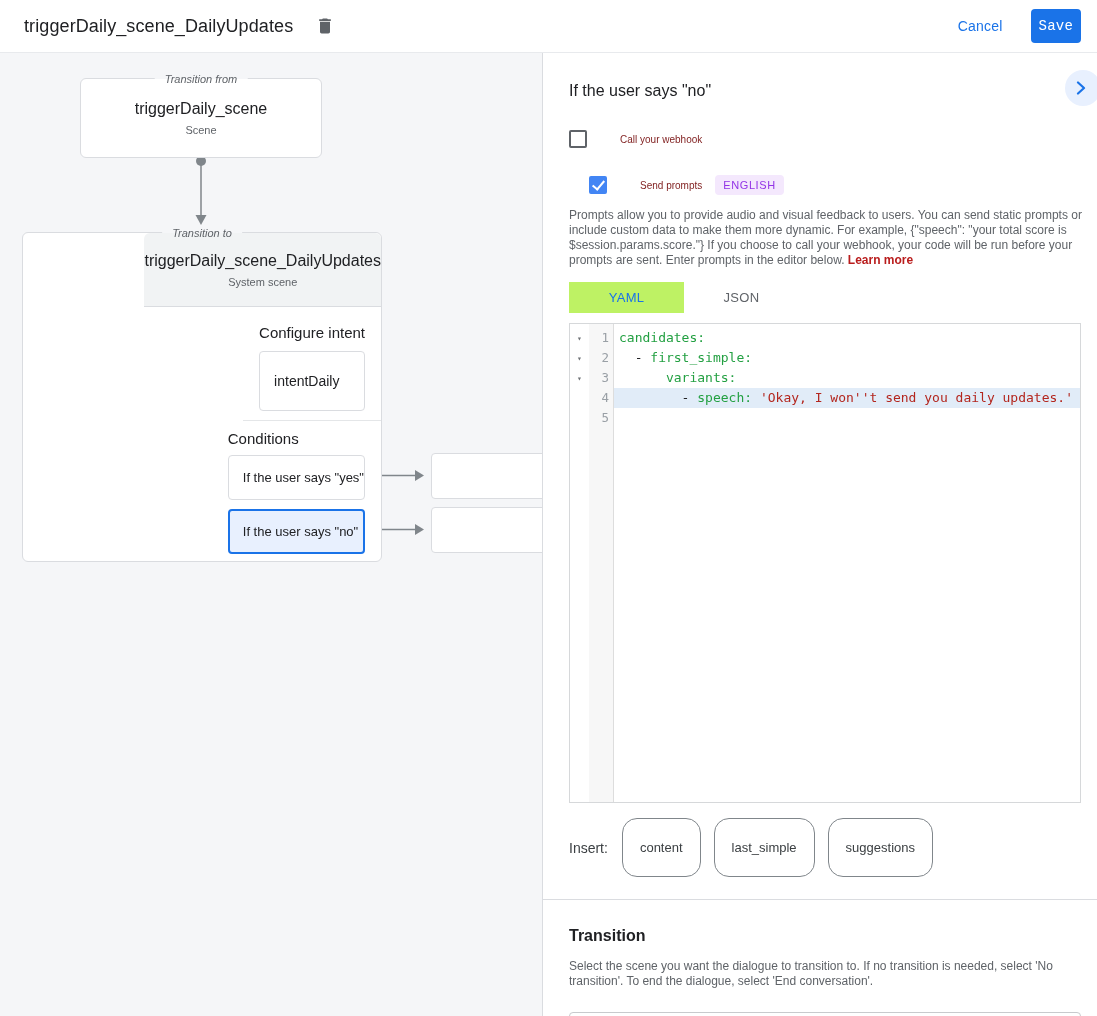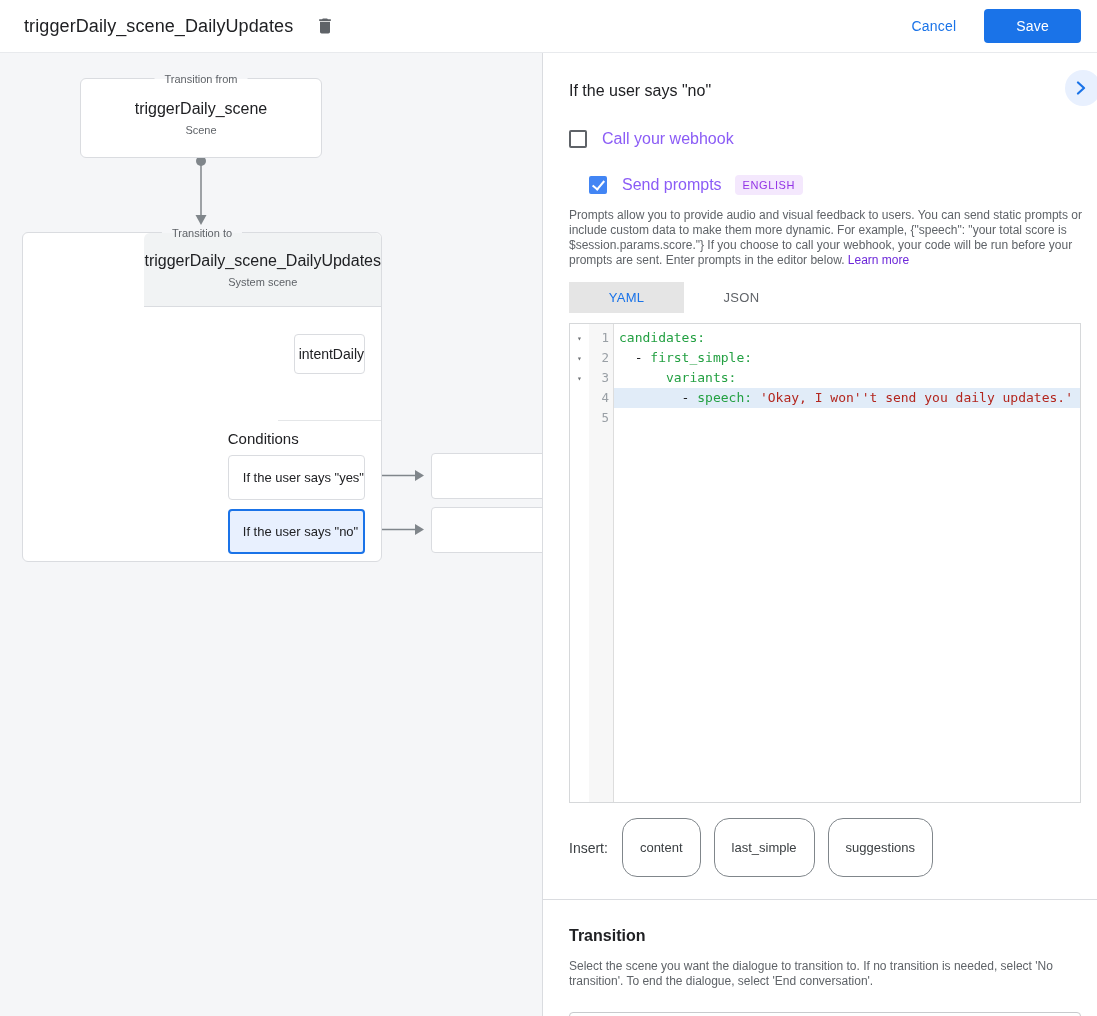--- a/index.html
+++ b/index.html
@@ -10,48 +10,48 @@
   
   .topbar { height: 53px; flex: 0 0 53px; background: #fff; border-bottom: 1px solid #e8eaed;
             display: flex; align-items: center; justify-content: space-between; padding: 0 16px 0 24px; }
   .topbar-left { display: flex; align-items: center; gap: 18px; }
   .page-title { font-size: 18px; font-weight: 500; color: #202124; letter-spacing: .1px; }
   .icon-btn { background: none; border: none; cursor: pointer; display: flex; align-items: center; padding: 4px; }
   .topbar-right { display: flex; align-items: center; gap: 28px; }
   .text-btn { background: none; border: none; color: #1a73e8; font-size: 14px; font-weight: 500;
               font-family: inherit; cursor: pointer; letter-spacing: .2px; }
   .primary-btn { background: #1a73e8; border: none; color: #fff; font-size: 14px; font-weight: 500;
-                 font-family: Liberation Sans, sans-serif; padding: 9px 32px; border-radius: 4px; cursor: pointer; letter-spacing: .2px; }
+                 font-family: Liberation Mono, monospace; padding: 9px 8px; border-radius: 4px; cursor: pointer; letter-spacing: .2px; }
 
   
   .main { flex: 1; display: flex; min-height: 0; }
   .canvas { width: 542px; flex: 0 0 542px; background: #f5f6f8; position: relative; overflow: hidden; }
   .panel { flex: 1; background: #fff; border-left: 1px solid #dadce0; position: relative; overflow: hidden;
            padding: 28px 17px 0 26px; }
 
   
   .node { position: absolute; background: #fff; border: 1px solid #dadce0; border-radius: 6px; align-items: flex-end; }
   .legend { position: absolute; top: -8px; left: 50%; transform: translateX(-50%); font-size: 11px;
-            color: #5f6368; padding: 0 10px; white-space: nowrap; line-height: 16px; }
+            color: #5f6368; padding: 0 10px; white-space: nowrap; line-height: 16px; font-style: italic; }
   .legend-from { background: linear-gradient(to bottom, #f5f6f8 50%, #ffffff 50%); }
   .legend-to   { background: linear-gradient(to bottom, #f5f6f8 50%, #f1f3f4 50%); }
 
   .from-node { left: 80px; top: 25px; width: 242px; height: 80px;
                display: flex; flex-direction: column; align-items: center; justify-content: center; }
   .node-title { font-size: 16px; color: #202124; }
   .node-sub { font-size: 11px; color: #5f6368; margin-top: 6px; }
 
   .to-node { left: 22px; top: 179px; width: 360px; height: 330px; display: flex; flex-direction: column; }
   .to-header { height: 74px; flex: 0 0 74px; background: #f1f3f4; border-bottom: 1px solid #dadce0;
                border-radius: 6px 6px 0 0; display: flex; flex-direction: column; align-items: center; justify-content: center; }
   .to-section1 { height: 114px; flex: 0 0 114px; border-bottom: 1px solid #e4e6e8; padding: 17px 16px 0 16px; }
   .to-section2 { flex: 1; padding: 9px 16px 0 16px; }
   .section-label { font-size: 15px; color: #202124; }
-  .intent-box { margin-top: 10px; height: 40px; border: 1px solid #dadce0; border-radius: 4px;
-                background: #fff; display: flex; align-items: center; padding-left: 4px; font-size: 14px; }
+  .intent-box { margin-top: 10px; height: 60px; border: 1px solid #dadce0; border-radius: 4px;
+                background: #fff; display: flex; align-items: center; padding-left: 14px; font-size: 14px; }
   .condition { height: 45px; border: 1px solid #dadce0; border-radius: 4px; background: #fff;
                display: flex; align-items: center; padding-left: 14px; font-size: 13px; color: #202124;
                margin-top: 9px; cursor: pointer; }
   .condition:first-of-type { margin-top: 8px; }
   .condition.selected { background: #e8f0fe; border: 2px solid #1a73e8; padding-left: 13px; }
 
   .target-box { position: absolute; left: 431px; width: 120px; height: 46px; background: #fff;
                 border: 1px solid #dadce0; border-radius: 4px; }
   .connectors { position: absolute; left: 0; top: 0; pointer-events: none; }
 
@@ -60,31 +60,31 @@
   .collapse-btn { position: absolute; top: 17px; right: -4px; width: 36px; height: 36px; border-radius: 50%;
                   background: #e8f0fe; border: none; cursor: pointer; display: flex; align-items: center; padding-left: 9px; }
 
   .check-row { display: flex; align-items: center; margin-bottom: 27px; cursor: pointer; }
   .check-row.second { margin-bottom: 13px; padding-left: 20px; }
   .checkbox { width: 18px; height: 18px; border: 2px solid #5f6368; border-radius: 2px; background: #fff;
               flex: 0 0 18px; }
   .checkbox.checked { background: #4285f4; border-color: #4285f4; }
   .checkbox.checked::after { content: ""; display: block; width: 5px; height: 10px; margin: 0 auto;
               border-right: 2px solid #fff; border-bottom: 2px solid #fff; transform: rotate(40deg); }
-  .check-label { font-size: 16px; font-weight: 500; color: #8b5cf6; margin-left: 15px; }
+  .check-label { font-size: 10px; font-weight: 500; color: #7f1d1d; margin-left: 33px; }
   .lang-badge { background: #f4e8fd; color: #9334e6; font-size: 11px; font-weight: 500; letter-spacing: .6px;
                 padding: 4px 8px; border-radius: 4px; margin-left: 13px; }
 
   .panel-desc { font-size: 12px; line-height: 15px; color: #5f6368; width: 513px; margin-bottom: 14px; }
-  .link { color: #6d28d9; text-decoration: none; cursor: pointer; }
+  .link { color: #b91c1c; text-decoration: none; cursor: pointer; font-weight: bold; }
 
   .tabs { display: flex; margin-bottom: 10px; }
   .tab { width: 115px; height: 31px; display: flex; align-items: center; justify-content: center;
          font-size: 13px; font-weight: 500; letter-spacing: .3px; color: #5f6368; cursor: pointer; }
-  .tab.active { background: #e5e5e5; color: #1a73e8; }
+  .tab.active { background: #bef264; color: #1a73e8; }
 
   
   .editor { width: 512px; height: 480px; border: 1px solid #d6d8da; display: flex; background: #fff;
             font-family: "DejaVu Sans Mono", "Liberation Mono", monospace; font-size: 13px; margin-bottom: 15px; }
   .fold-col { width: 19px; flex: 0 0 19px; background: #fff; padding-top: 4px; }
   .fold-cell { height: 20px; display: flex; align-items: center; justify-content: center;
                font-size: 8px; color: #6e7175; cursor: pointer; }
   .num-col { width: 25px; flex: 0 0 25px; background: #f7f7f7; border-right: 1px solid #ddd;
              padding-top: 4px; text-align: right; }
   .num-cell { height: 20px; line-height: 20px; color: #9aa0a6; font-size: 12.5px; padding-right: 4px; }
@@ -158,20 +158,21 @@
         <div class="node-sub">Scene</div>
       </div>
 
       <div class="node to-node">
         <span class="legend legend-to">Transition to</span>
         <div class="to-header">
           <div class="node-title">triggerDaily_scene_DailyUpdates</div>
           <div class="node-sub">System scene</div>
         </div>
         <div class="to-section1">
+          <div class="section-label">Configure intent</div>
           <div class="intent-box">intentDaily</div>
         </div>
         <div class="to-section2">
           <div class="section-label">Conditions</div>
           <div>
               <div class="condition">If the user says "yes"</div>
               <div class="condition selected">If the user says "no"</div>
             </div>
         </div>
       </div>

